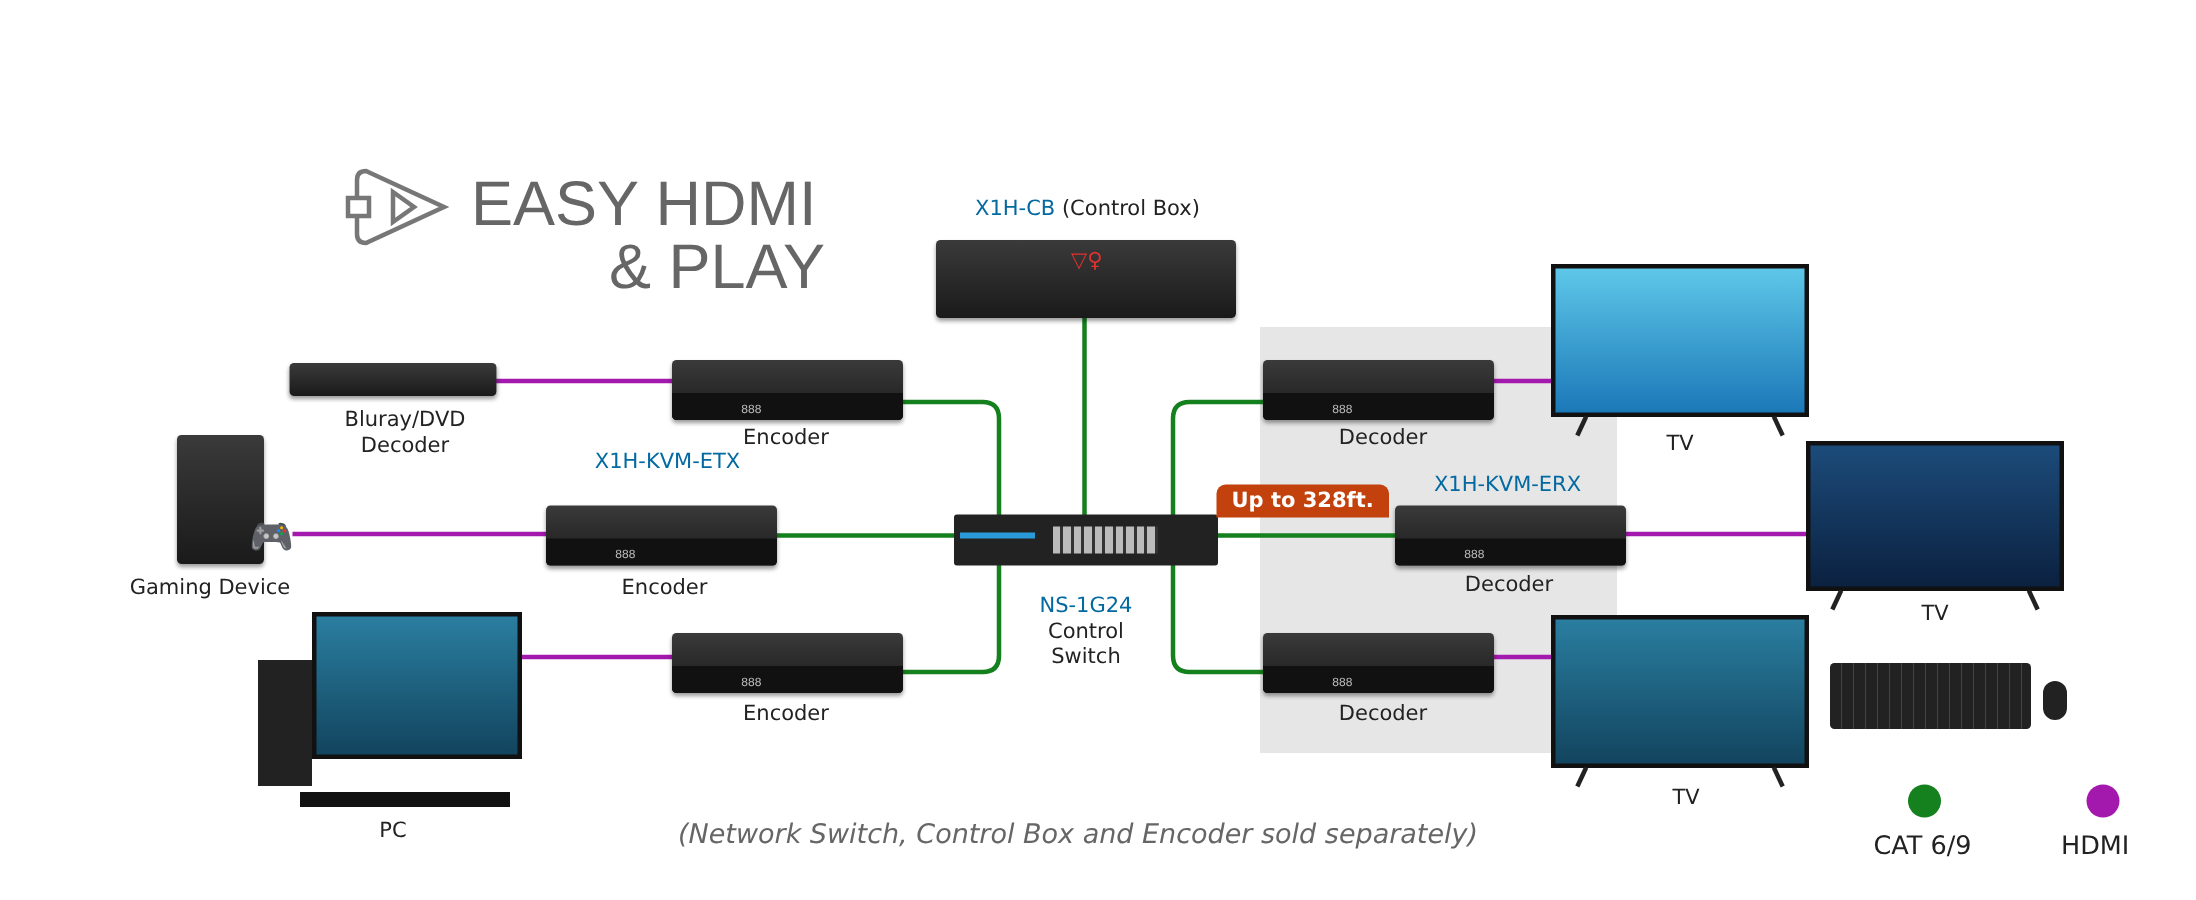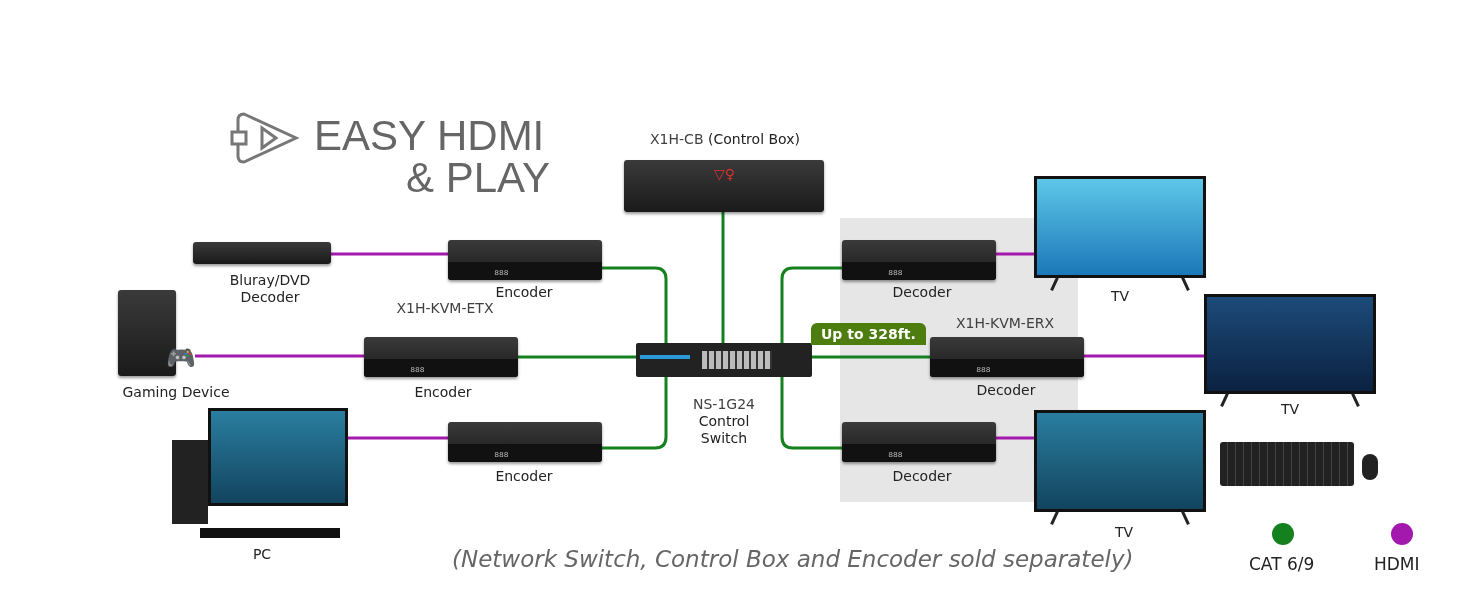--- a/index.html
+++ b/index.html
@@ -1,23 +1,23 @@
 <!DOCTYPE html>
 <html><head>
 <meta charset="utf-8">
 <style>
   html,body{margin:0;padding:0;background:#fff;}
   body{width:1464px;height:600px;position:relative;overflow:hidden;font-family:"DejaVu Sans",sans-serif;}
   .abs{position:absolute;}
   svg.wires{position:absolute;left:0;top:0;}
   .lbl{position:absolute;font-size:14px;color:#222;text-align:center;line-height:17px;}
-  .red{color:#404040;text-align:center;}
+  .red{color:#0369a1;text-align:center;}
   .device{position:absolute;background:linear-gradient(#3a3a3a,#1a1a1a);border-radius:3px;box-shadow:0 2px 3px rgba(0,0,0,.4);}
   .device .front{position:absolute;left:0;right:0;bottom:0;height:45%;background:#111;border-radius:0 0 3px 3px;}
-  .device .seg{position:absolute;left:30%;bottom:8%;font-size:8px;color:#bbb;font-family:Liberation Mono, monospace;}
+  .device .seg{position:absolute;left:30%;bottom:8%;font-size:8px;color:#bbb;font-family:Liberation Sans, sans-serif;}
   .tv{position:absolute;background:#111;border:3px solid #111;}
   .tv .screen{position:absolute;inset:0;}
   .tv .leg{position:absolute;width:3px;height:14px;background:#222;bottom:-16px;}
 </style>
 </head>
 <body>
 
 <div class="abs" style="left:840px;top:218px;width:238px;height:284px;background:#e6e6e6;"></div>
 
 <svg class="wires" width="1464" height="600">
@@ -65,21 +65,21 @@
   <div>Switch</div>
 </div>
 
 <div class="device" style="left:193px;top:242px;width:138px;height:22px;"></div>
 <div class="lbl" style="left:210px;top:272px;width:120px;">
   <div>Bluray/DVD</div>
   <div>Decoder</div>
 </div>
 <div class="device" style="left:118px;top:290px;width:58px;height:86px;"></div>
 <div class="abs" style="left:166px;top:344px;font-size:24px;color:#222;">🎮</div>
-<div class="lbl" style="left:80px;top:384px;width:120px;margin-left:36px;">Gaming Device</div>
+<div class="lbl" style="left:80px;top:384px;width:120px;">Gaming Device</div>
 <div class="abs" style="left:172px;top:440px;width:36px;height:84px;background:#222;"></div>
 <div class="tv" style="left:208px;top:408px;width:134px;height:92px;">
   <div class="screen" style="background:linear-gradient(#2a7ea0,#12445e);"></div>
 </div>
 <div class="abs" style="left:200px;top:528px;width:140px;height:10px;background:#111;"></div>
 <div class="lbl" style="left:232px;top:546px;width:60px;">PC</div>
 
 <div class="device" style="left:448px;top:240px;width:154px;height:40px;">
     <div class="front"></div>
     <div class="seg">888</div>
@@ -95,21 +95,21 @@
     <div class="front"></div>
     <div class="seg">888</div>
   </div>
 <div class="lbl" style="left:464px;top:468px;width:120px;">Encoder</div>
 
 <div class="device" style="left:842px;top:240px;width:154px;height:40px;">
     <div class="front"></div>
     <div class="seg">888</div>
   </div>
 <div class="lbl" style="left:862px;top:284px;width:120px;">Decoder</div>
-<div class="abs" style="left:811px;top:323px;padding:3px 10px;background:#4d7c0f;color:#fff;font-size:14px;font-weight:bold;border-radius:6px 6px 0 0;">Up to 328ft.</div>
+<div class="abs" style="left:811px;top:323px;padding:3px 10px;background:#c2410c;color:#fff;font-size:14px;font-weight:bold;border-radius:6px 6px 0 0;">Up to 328ft.</div>
 <div class="lbl red" style="left:930px;top:315px;width:150px;">X1H-KVM-ERX</div>
 <div class="device" style="left:930px;top:337px;width:154px;height:40px;">
     <div class="front"></div>
     <div class="seg">888</div>
   </div>
 <div class="lbl" style="left:946px;top:382px;width:120px;">Decoder</div>
 <div class="device" style="left:842px;top:422px;width:154px;height:40px;">
     <div class="front"></div>
     <div class="seg">888</div>
   </div>
@@ -130,18 +130,18 @@
 <div class="tv" style="left:1034px;top:410px;width:166px;height:96px;">
   <div class="screen" style="background:linear-gradient(#2a7ea0,#12445e);"></div>
   <div class="leg" style="left:16px;transform:rotate(25deg);"></div>
     <div class="leg" style="right:16px;transform:rotate(-25deg);"></div>
 </div>
 <div class="lbl" style="left:1104px;top:524px;width:40px;">TV</div>
 
 <div class="abs" style="left:1220px;top:442px;width:134px;height:44px;background:repeating-linear-gradient(90deg,#222 0 7px,#444 7px 8px);border-radius:3px;"></div>
 <div class="abs" style="left:1362px;top:454px;width:16px;height:26px;background:#222;border-radius:8px;"></div>
 
-<div class="abs" style="left:452px;top:546px;font-size:23px;font-style:italic;color:#666;">(Network Switch, Control Box and Encoder sold separately)</div>
+<div class="abs" style="left:452px;top:546px;font-size:18px;font-style:italic;color:#666;">(Network Switch, Control Box and Encoder sold separately)</div>
 
 <div class="abs" style="left:1272px;top:523px;width:22px;height:22px;border-radius:50%;background:#15801e;"></div>
 <div class="abs" style="left:1249px;top:554px;font-size:17px;color:#222;">CAT 6/9</div>
 <div class="abs" style="left:1391px;top:523px;width:22px;height:22px;border-radius:50%;background:#a318ad;"></div>
 <div class="abs" style="left:1374px;top:554px;font-size:17px;color:#222;">HDMI</div>
 
 </body></html>

